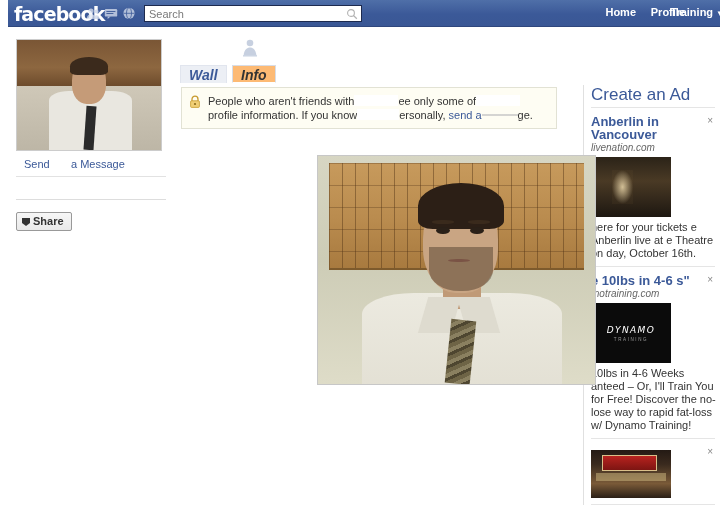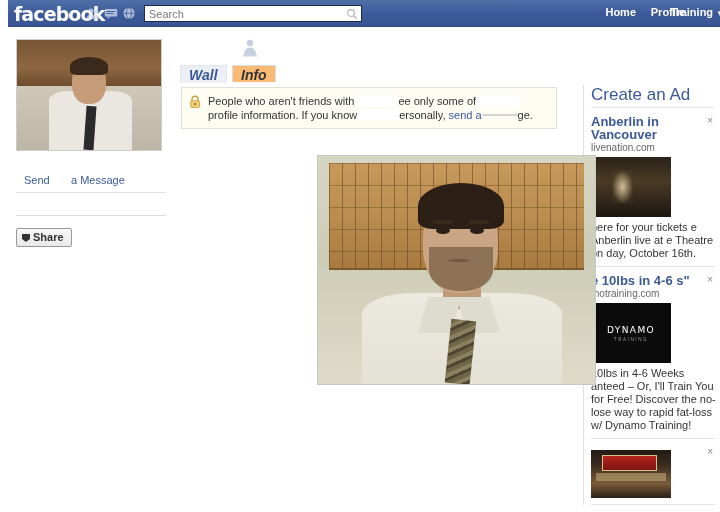--- a/index.html
+++ b/index.html
@@ -151,21 +151,21 @@
   }
   #profile-photo .pp-tie {
     position: absolute;
     left: 47%; top: 60%;
     width: 7%; height: 40%;
     background: #2b2b2b;
     transform: rotate(4deg);
   }
 
   #send-message-row {
-    margin-top: 23px;
+    margin-top: 7px;
     height: 14px;
     position: relative;
     border-bottom: 1px solid #e2e2e2;
     padding-bottom: 4px;
   }
   .msglink {
     position: absolute;
     top: 0;
     color: #3b5998;
     font-size: 11px;
@@ -452,20 +452,21 @@
     right: 2px; top: 8px;
     color: #888888;
     font-size: 10px;
     cursor: pointer;
     line-height: 10px;
   }
   .ad-domain {
     color: #666666;
     font-size: 10px;
     margin-top: 1px;
+    font-style: italic;
   }
   .ad-image {
     width: 80px; height: 60px;
     margin-top: 4px;
     border: 0;
     overflow: hidden;
     position: relative;
   }
   #ad1-image {
     background: linear-gradient(to bottom, #2b2318 0%, #4a3a25 40%, #1d1711 100%);
@@ -482,20 +483,21 @@
     display: flex;
     flex-direction: column;
     align-items: center;
     justify-content: center;
   }
   #ad2-logo {
     color: #ffffff;
     font-size: 9px;
     letter-spacing: 1.4px;
     font-family: "DejaVu Sans", sans-serif;
+    font-style: italic;
   }
   #ad2-sub {
     color: #9a9a9a;
     font-size: 4.5px;
     letter-spacing: 1.6px;
     margin-top: 2px;
   }
   #ad3-image {
     background: linear-gradient(to bottom, #241a14 0%, #3a2a1e 30%, #7a5a38 70%, #2a1f16 100%);
     height: 48px;

